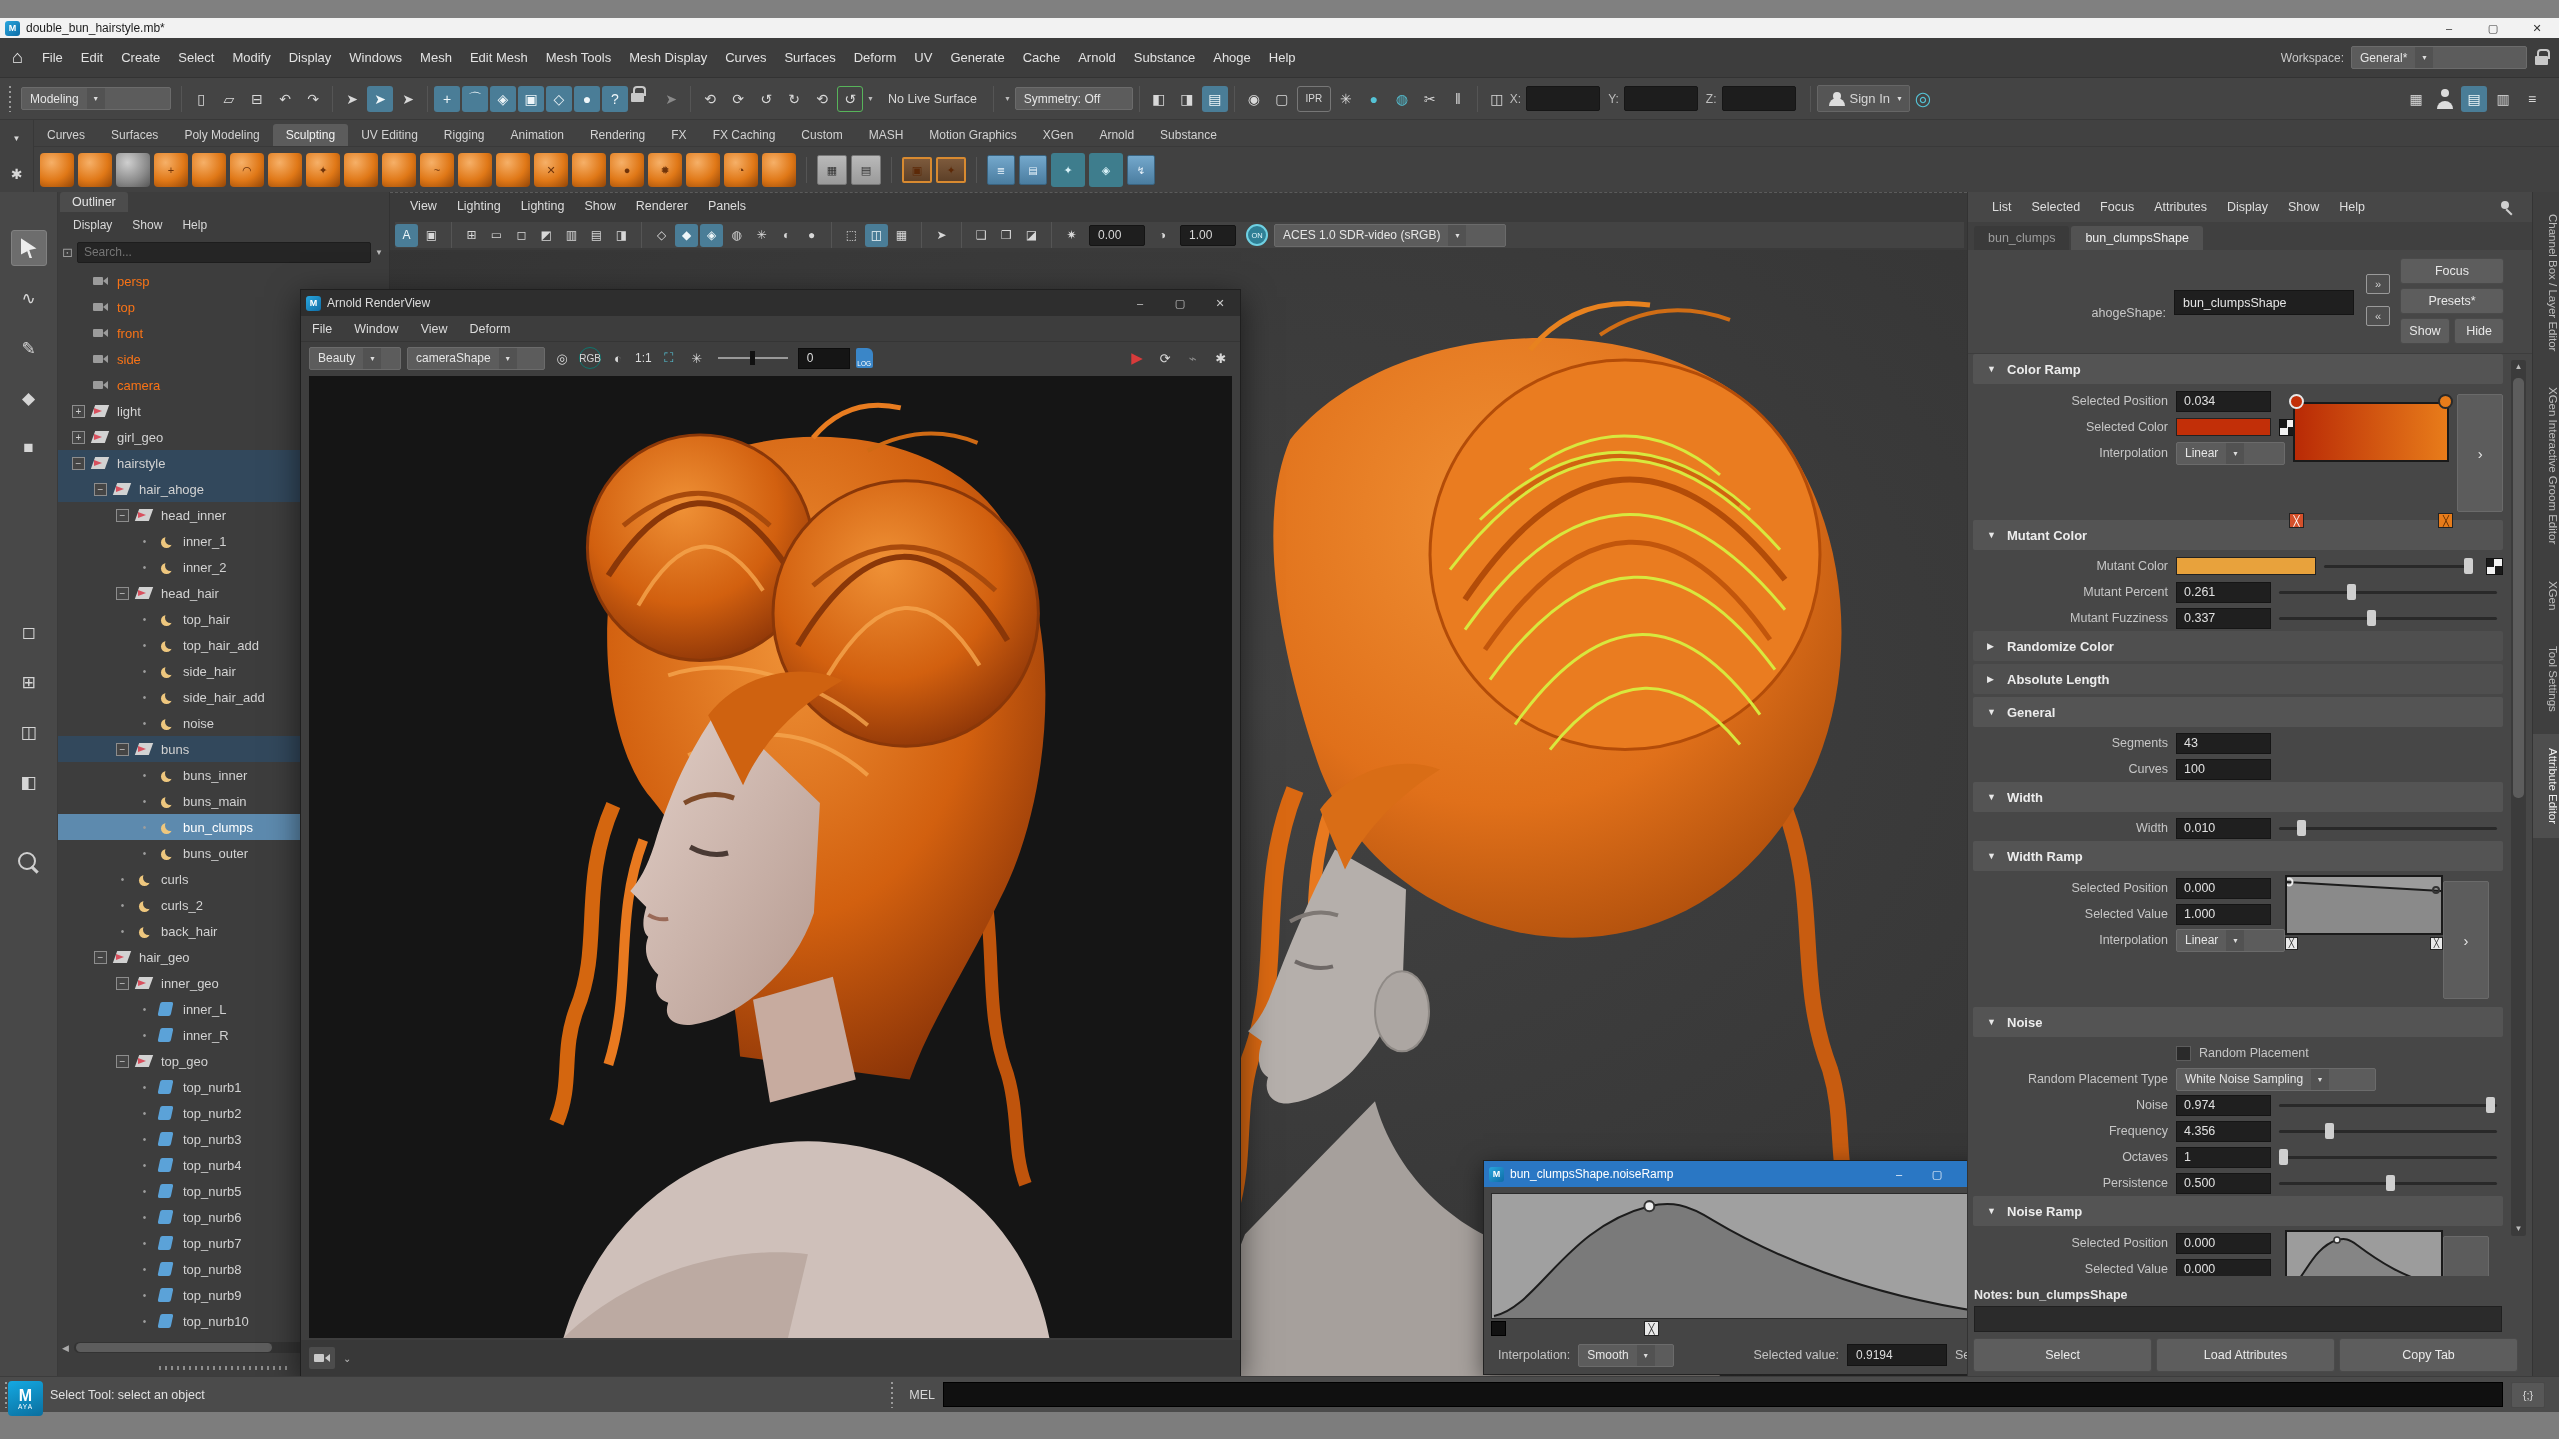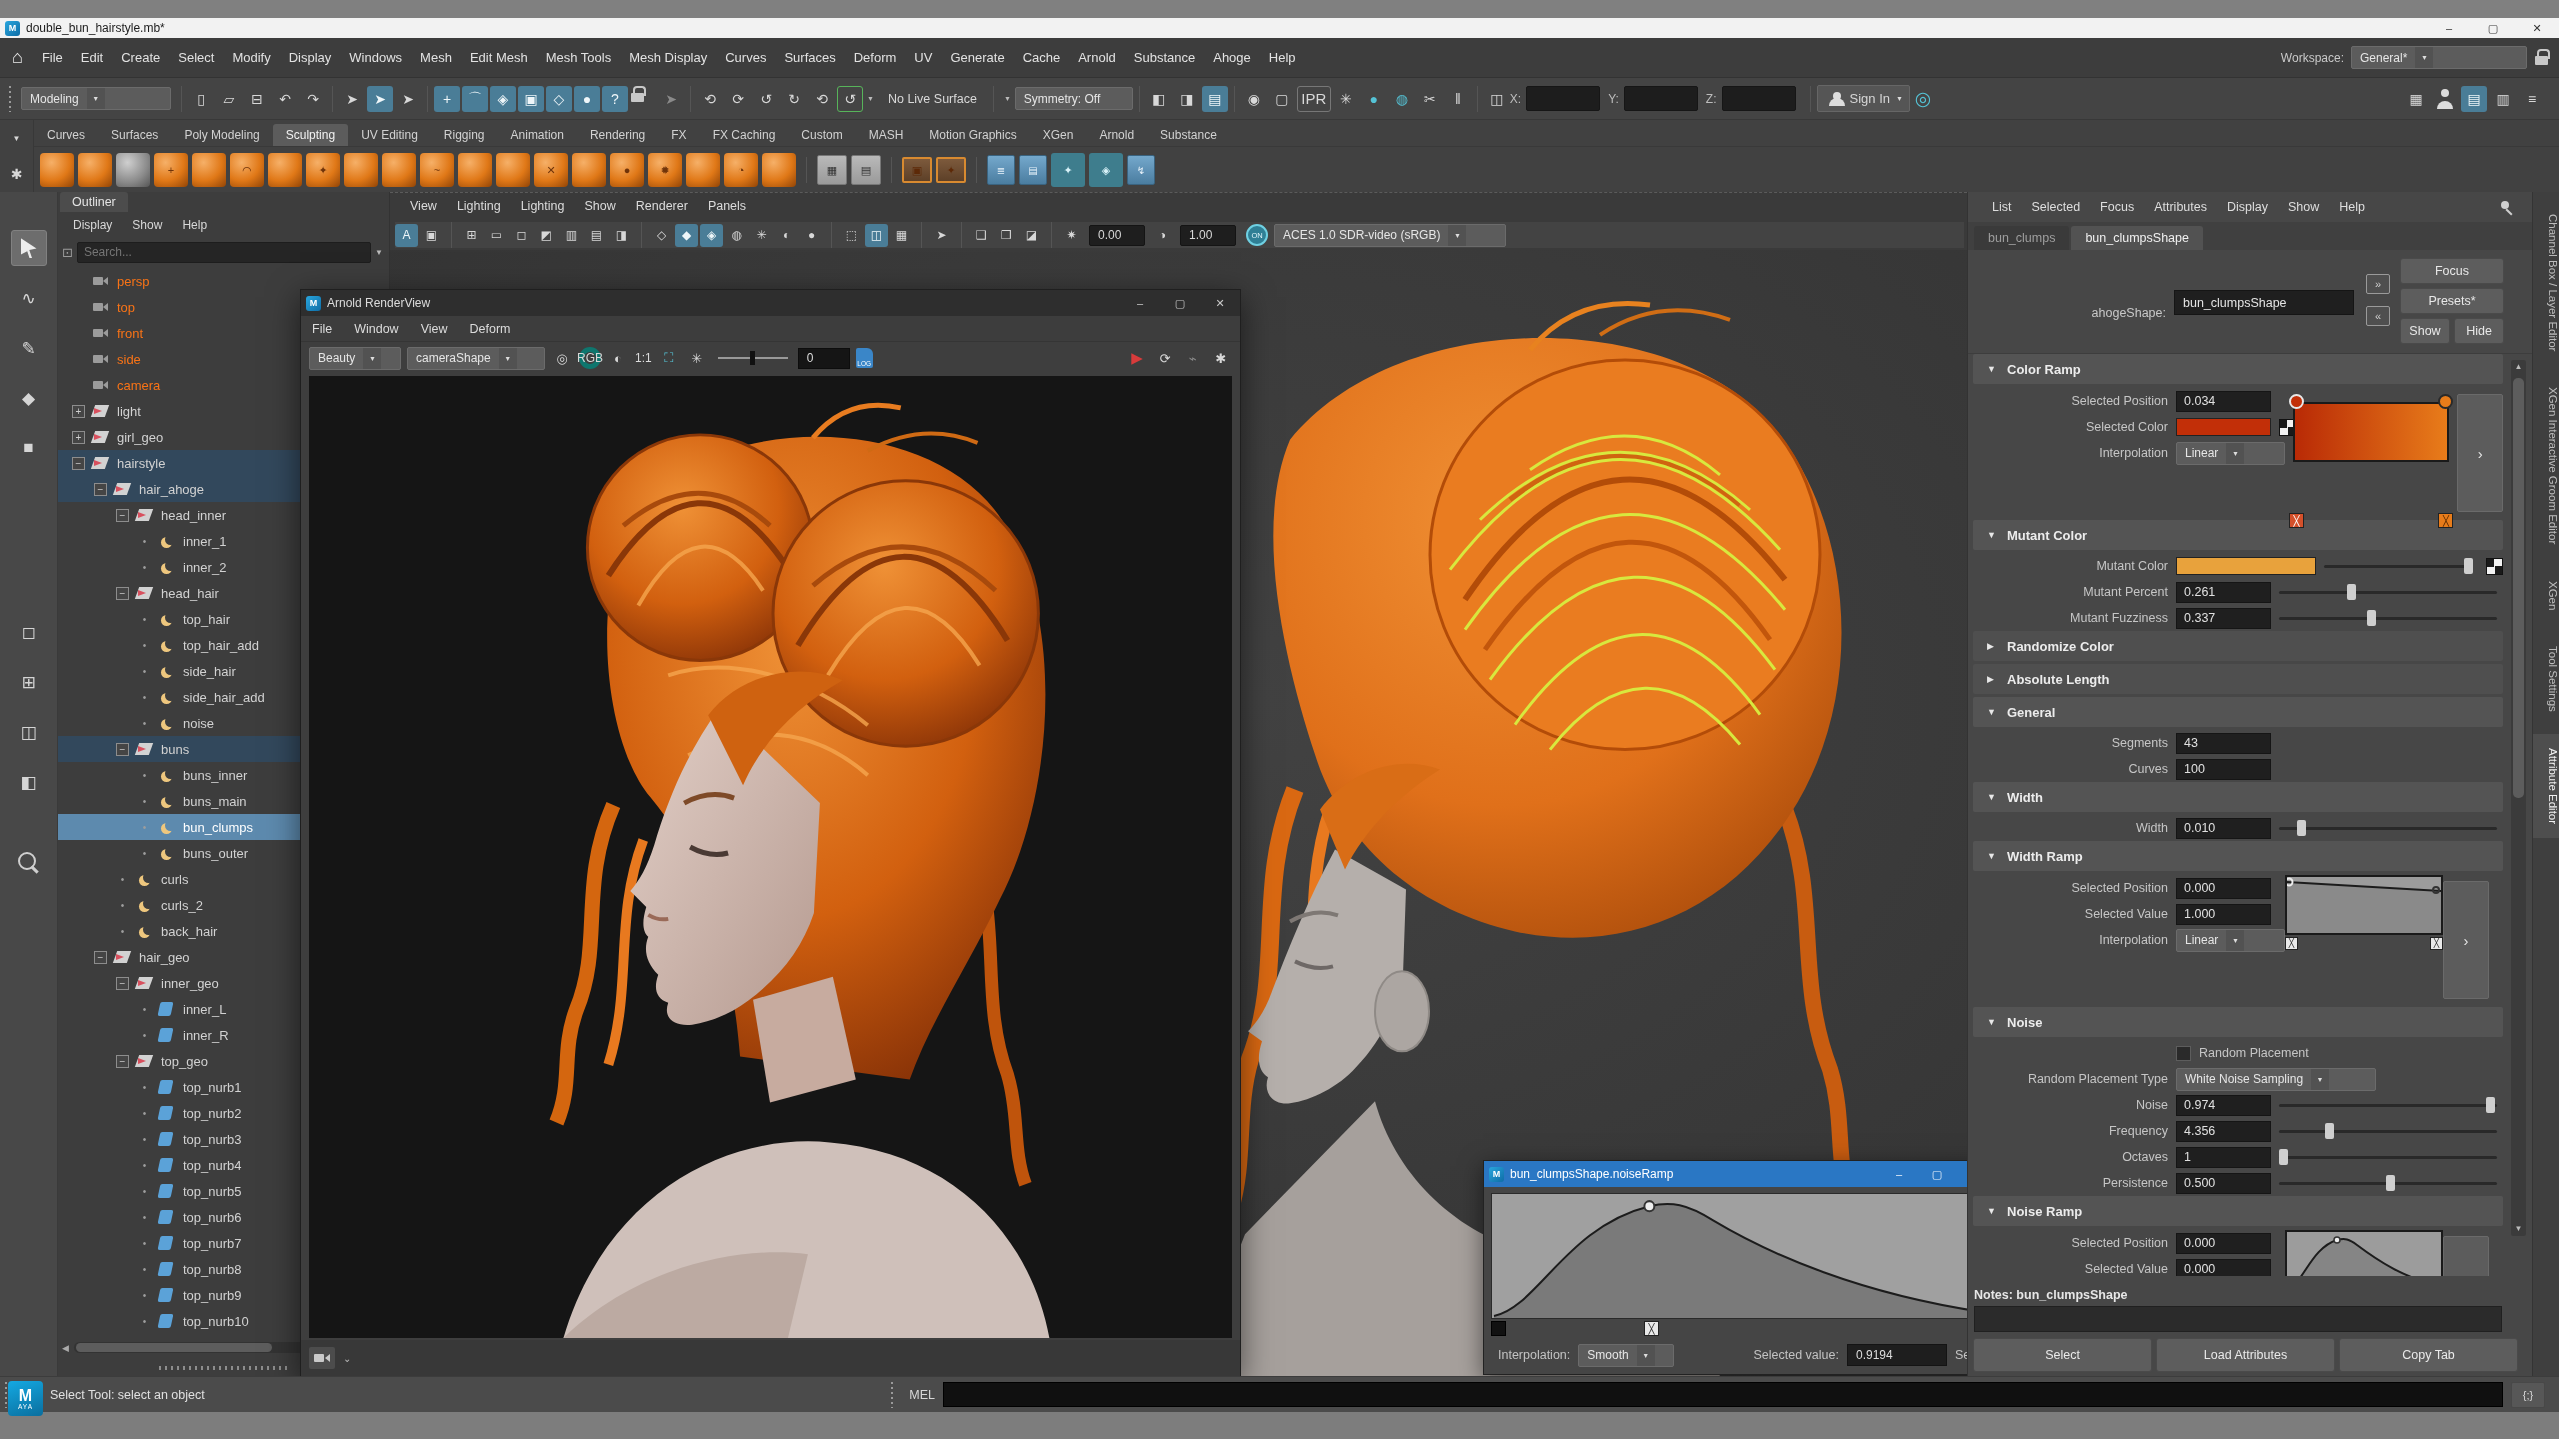--- a/index.html
+++ b/index.html
@@ -36,21 +36,21 @@
   #statusline{left:0;top:78px;width:2559px;height:42px;background:#444;display:flex;align-items:center;
     border-bottom:1px solid #383838;padding-left:4px}
   .grip{width:7px;height:26px;margin:0 3px;background:repeating-linear-gradient(#9a9a9a 0 2px,transparent 2px 5px);
     background-size:2px 100%;background-repeat:repeat-y;background-position:2px 0}
   .vsep{width:1px;height:26px;background:#2f2f2f;border-right:1px solid #555;margin:0 6px}
   .ic{width:26px;height:26px;display:inline-flex;align-items:center;justify-content:center;
     color:#d8d8d8;font-size:14px;border-radius:3px;position:relative;flex:none}
   .ic.on{background:#4a7d97;color:#eef6f9}
   .ic.teal{color:#55c3d6}
   .ic.dim{color:#8a8a8a}
-  .ic.k-wide{width:34px;font-size:15px;border:1px solid #777}
+  .ic.k-wide{width:34px;font-size:10px;border:1px solid #777}
   .ic.k-bracket{border:1px solid #57b45a}
   .k-person::before{content:"";position:absolute;top:3px;left:9px;width:8px;height:8px;border-radius:50%;background:#ddd}
   .k-person::after{content:"";position:absolute;bottom:3px;left:5px;width:16px;height:8px;border-radius:8px 8px 0 0;background:#ddd}
   .mode-dd{width:150px;margin:0 4px}
   .coord-field{width:74px;height:25px;background:#1d1d1d;border:1px solid #161616;border-radius:2px;margin-right:8px}
   .coord-lbl{color:#bdbdbd;margin-right:5px;font-size:12px}
   .signin{display:flex;align-items:center;gap:6px;background:#555;border:1px solid #666;height:27px;border-radius:2px;padding:0 6px}
   .signin .k-person{width:20px;height:20px;position:relative;display:inline-block}
   .txt-btn{color:#d9d9d9;font-size:12.5px;padding:0 10px;white-space:nowrap}
 
@@ -850,21 +850,21 @@
   <div id="rv-tools">
     <span class="dd" style="width:92px">
       <span class="val">Beauty</span>
         <span class="arr">▼</span>
     </span>
     <span class="dd" style="width:138px">
       <span class="val">cameraShape</span>
         <span class="arr">▼</span>
     </span>
     <span class="ic">◎</span>
-    <span class="ic" style="font-size:12px;border:5px solid #0f766e;border-radius:50%">RGB</span>
+    <span class="ic" style="font-size:10px;border:1px solid #0f766e;border-radius:50%">RGB</span>
     <span class="ic">◐</span>
     <span style="color:#ddd;font-size:12px">1:1</span>
     <span class="ic teal">⛶</span>
     <span class="ic">✳</span>
     <span class="rv-slider">
         <span class="knob"></span>
       </span>
     <span class="rv-exp">0</span>
     <span class="log-ic">LOG</span>
     <span style="flex:1"></span>

